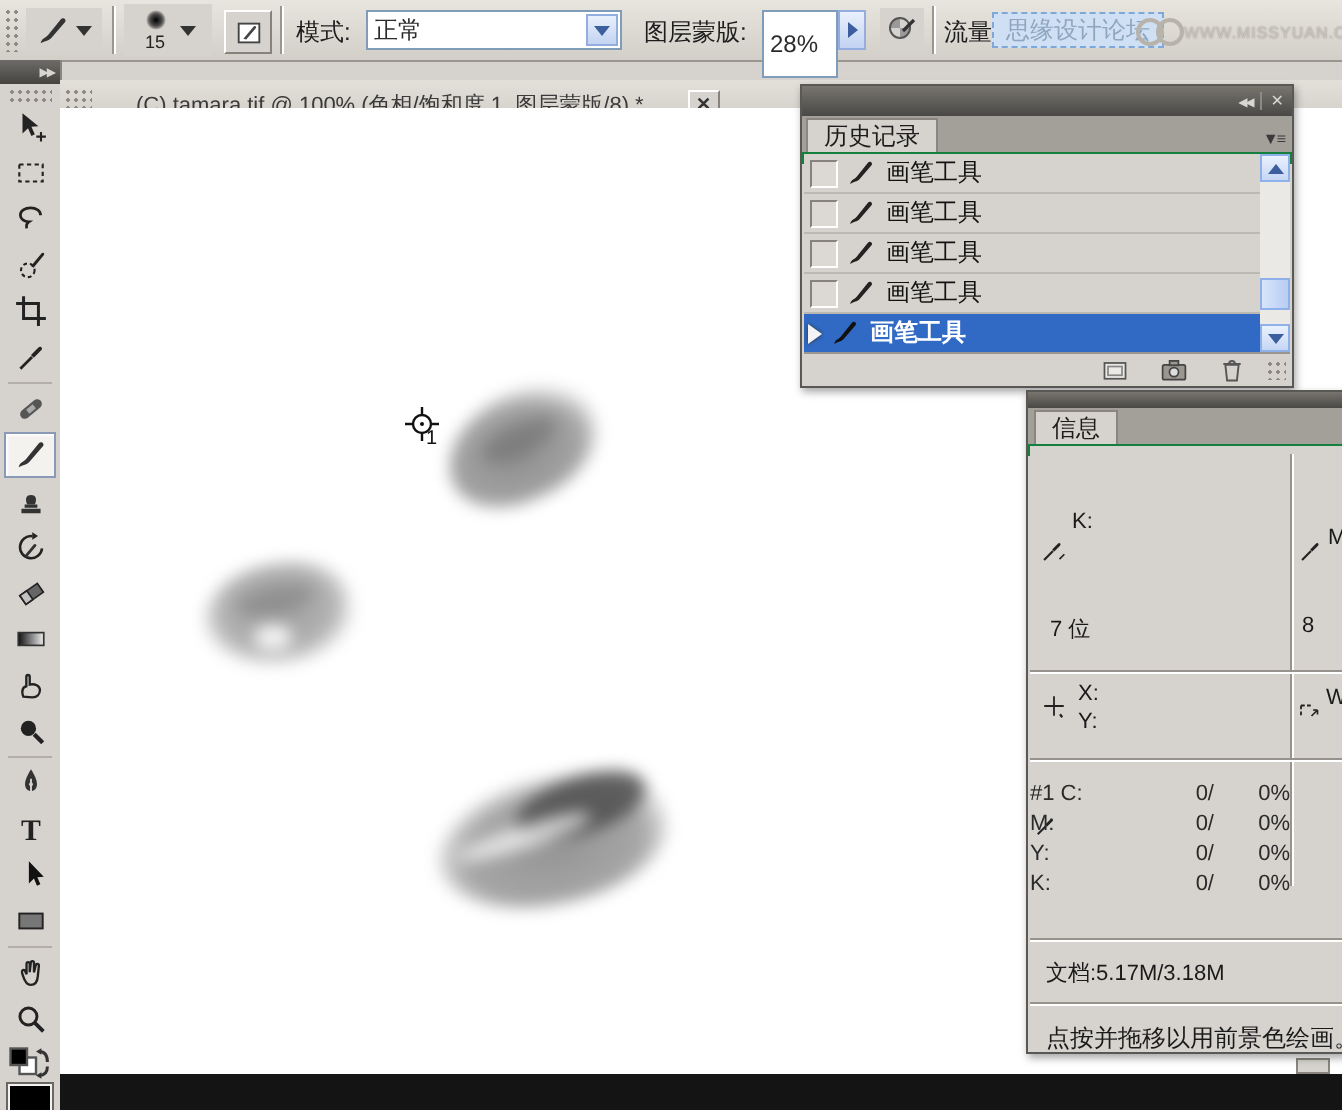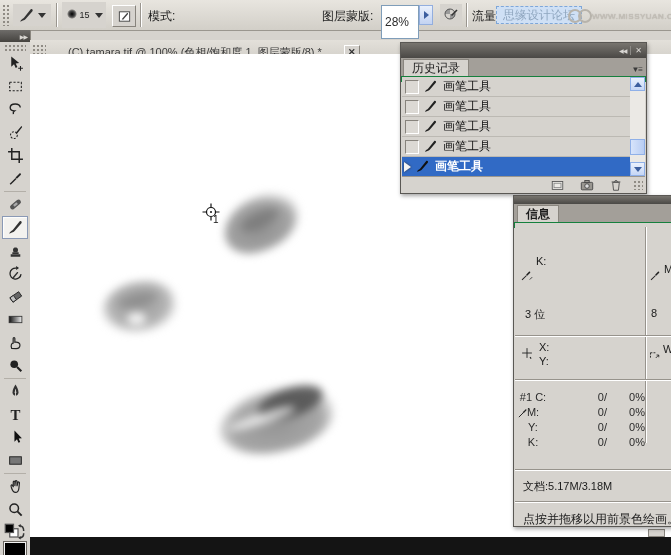--- a/index.html
+++ b/index.html
@@ -56,21 +56,21 @@
   #history-scroll{position:absolute;right:1px;top:34px;width:15px;height:99px;background:#ebe9e5;}
   .scr-btn{position:absolute;left:0;width:15px;height:14px;background:linear-gradient(#eaf1fd,#c5d6f5);border:1px solid #8fb0e8;box-sizing:border-box;display:flex;align-items:center;justify-content:center;}
   .scr-thumb{position:absolute;left:0;width:15px;height:16px;background:linear-gradient(90deg,#d7e4fb,#b8cdf3);border:1px solid #8fb0e8;box-sizing:border-box;}
   #history-footer{position:absolute;left:1px;right:1px;bottom:1px;height:15px;background:#d6d3ce;border-top:1px solid #9a968f;display:flex;align-items:center;justify-content:flex-end;gap:14px;padding-right:22px;}
   #info-panel{left:513px;top:195px;width:158px;height:330px;overflow:hidden;}
   #info-body{position:absolute;left:1px;top:27px;right:0;bottom:1px;background:#d6d3ce;font-size:11px;}
   .hline{position:absolute;left:0;right:0;height:1px;background:#97938c;box-shadow:0 1px 0 #fff;}
   .vline{position:absolute;width:1px;background:#97938c;box-shadow:1px 0 0 #fff;}
   .info-txt{position:absolute;color:#1a1a1a;white-space:nowrap;}
   .samp-row{position:absolute;left:0;width:140px;height:15px;}
-  .samp-label{position:absolute;left:0;width:36px;text-align:center;}
+  .samp-label{position:absolute;left:0;width:36px;text-align:left;}
   .samp-val{position:absolute;left:58px;width:34px;text-align:right;}
   .samp-pct{position:absolute;left:96px;width:34px;text-align:right;}
   
   #wm-box{left:496px;top:6px;width:86px;height:18px;background:#cfe0f5;border:1px dashed #7fa7d8;box-sizing:border-box;display:flex;align-items:center;justify-content:center;color:#8fa6bf;font-size:12px;white-space:nowrap;overflow:hidden;}
   #wm-site{left:592px;top:12px;font-size:8px;letter-spacing:.5px;color:#c9c5bd;text-shadow:0 0 1px #8f8b84;white-space:nowrap;}
   #wm-rings{left:566px;top:8px;}
 </style>
 </head>
 <body>
 
@@ -81,21 +81,21 @@
 
     <div class="abs tool-btn" style="left:13px;top:4px;width:38px;height:22px;">
       <svg width="17" height="17" viewBox="0 0 16 16">
           <path d="M2.2 13.8 C2.8 11.2 4.6 11.4 5.8 9.8 L11.8 2.4 C12.8 1.2 14.6 2.6 13.6 3.9 L7.4 11.1 C6.2 12.6 5 12.4 2.2 13.8 Z" fill="#333"></path>
         </svg>
       <span class="tri-down" style="border-top-color:#333;margin-left:3px;"></span>
     </div>
     <div class="abs vsep" style="left:56px;top:3px;height:24px;"></div>
 
     <div class="abs tool-btn" style="left:62px;top:2px;width:44px;height:26px;flex-direction:row;">
-      <span style="display:flex;flex-direction:row;align-items:center;line-height:1;">
+      <span style="display:flex;flex-direction:column;align-items:center;line-height:1;">
         <svg width="14" height="12" viewBox="0 0 14 12">
           <defs>
               <radialGradient id="tip">
                 <stop offset="0%" stop-color="#000"></stop>
                 <stop offset="55%" stop-color="#444"></stop>
                 <stop offset="100%" stop-color="rgba(0,0,0,0)"></stop>
               </radialGradient>
             </defs>
           <circle cx="7" cy="5" r="5" fill="url(#tip)"></circle>
         </svg>
@@ -106,20 +106,26 @@
 
     <div class="abs tool-btn bevel-out" style="left:112px;top:5px;width:22px;height:20px;">
       <svg width="15" height="15" viewBox="0 0 16 16">
         <rect x="2.5" y="3" width="11" height="10" fill="#fff" stroke="#444"></rect>
         <path d="M5 11 L10.5 4.5 C11.2 3.7 12.3 4.7 11.6 5.5 L6.5 11.5 Z" fill="#444"></path>
       </svg>
     </div>
     <div class="abs vsep" style="left:140px;top:3px;height:24px;"></div>
 
     <span class="abs opt-label" style="left:148px;top:8px;">模式:</span>
+    <div class="abs field" style="left:183px;top:5px;width:128px;height:20px;padding-right:18px;">
+      <span>正常</span>
+      <span class="abs spin-btn" style="right:1px;top:1px;width:16px;height:16px;">
+          <span class="tri-down"></span>
+        </span>
+    </div>
 
     <span class="abs opt-label" style="left:322px;top:8px;">图层蒙版:</span>
     <div class="abs field" style="left:381px;top:5px;width:38px;height:34px;">
       <span>28%</span>
     </div>
     <div class="abs spin-btn" style="left:419px;top:5px;width:14px;height:20px;">
         <span class="tri-right"></span>
       </div>
 
     <div class="abs tool-btn" style="left:440px;top:4px;width:22px;height:22px;">
@@ -393,31 +399,31 @@
           <path d="M4.2 5 L5.2 14 H10.8 L11.8 5 Z" fill="none" stroke="#555" stroke-width="1.1"></path>
           <path d="M3 4.5 H13 M6.3 4.5 C6.3 2.3 9.7 2.3 9.7 4.5" fill="none" stroke="#555" stroke-width="1.1"></path>
         </svg>
       <span class="dots" style="position:absolute;right:2px;bottom:2px;width:10px;height:10px;"></span>
     </div>
   </div>
 
   <div id="info-panel" class="abs panel">
     <div class="panel-header" style="height:8px;"></div>
     <div class="panel-tabs">
-      <div class="panel-tab" style="margin-left:3px;font-weight:bold;">信息</div>
+      <div class="panel-tab" style="margin-left:3px;">信息</div>
     </div>
     <div id="info-body">
 
       <svg class="abs" style="left:5px;top:46px;" width="13" height="13" viewBox="0 0 16 16">
           <path d="M2.5 13.5 L8 8" stroke="#222" stroke-width="1.3" fill="none"></path>
           <path d="M7.5 7 L11 3.5 C12 2.5 13.3 3.8 12.3 4.8 L8.8 8.3 Z" fill="#222"></path>
           <path d="M12 13 L15 10" stroke="#222" stroke-width="1"></path>
         </svg>
       <span class="info-txt" style="left:21px;top:32px;">K:</span>
-      <span class="info-txt" style="left:10px;top:84px;">3 位</span>
+      <span class="info-txt" style="left:10px;top:84px;">7 位</span>
       <div class="vline" style="left:130px;top:4px;height:216px;"></div>
       <svg class="abs" style="left:134px;top:46px;" width="13" height="13" viewBox="0 0 16 16">
           <path d="M2.5 13.5 L8 8" stroke="#222" stroke-width="1.3" fill="none"></path>
           <path d="M7.5 7 L11 3.5 C12 2.5 13.3 3.8 12.3 4.8 L8.8 8.3 Z" fill="#222"></path>
         </svg>
       <span class="info-txt" style="left:149px;top:40px;">M</span>
       <span class="info-txt" style="left:136px;top:84px;">8</span>
 
       <div class="hline" style="top:112px;"></div>
       <svg class="abs" style="left:6px;top:124px;" width="12" height="12" viewBox="0 0 16 16">

